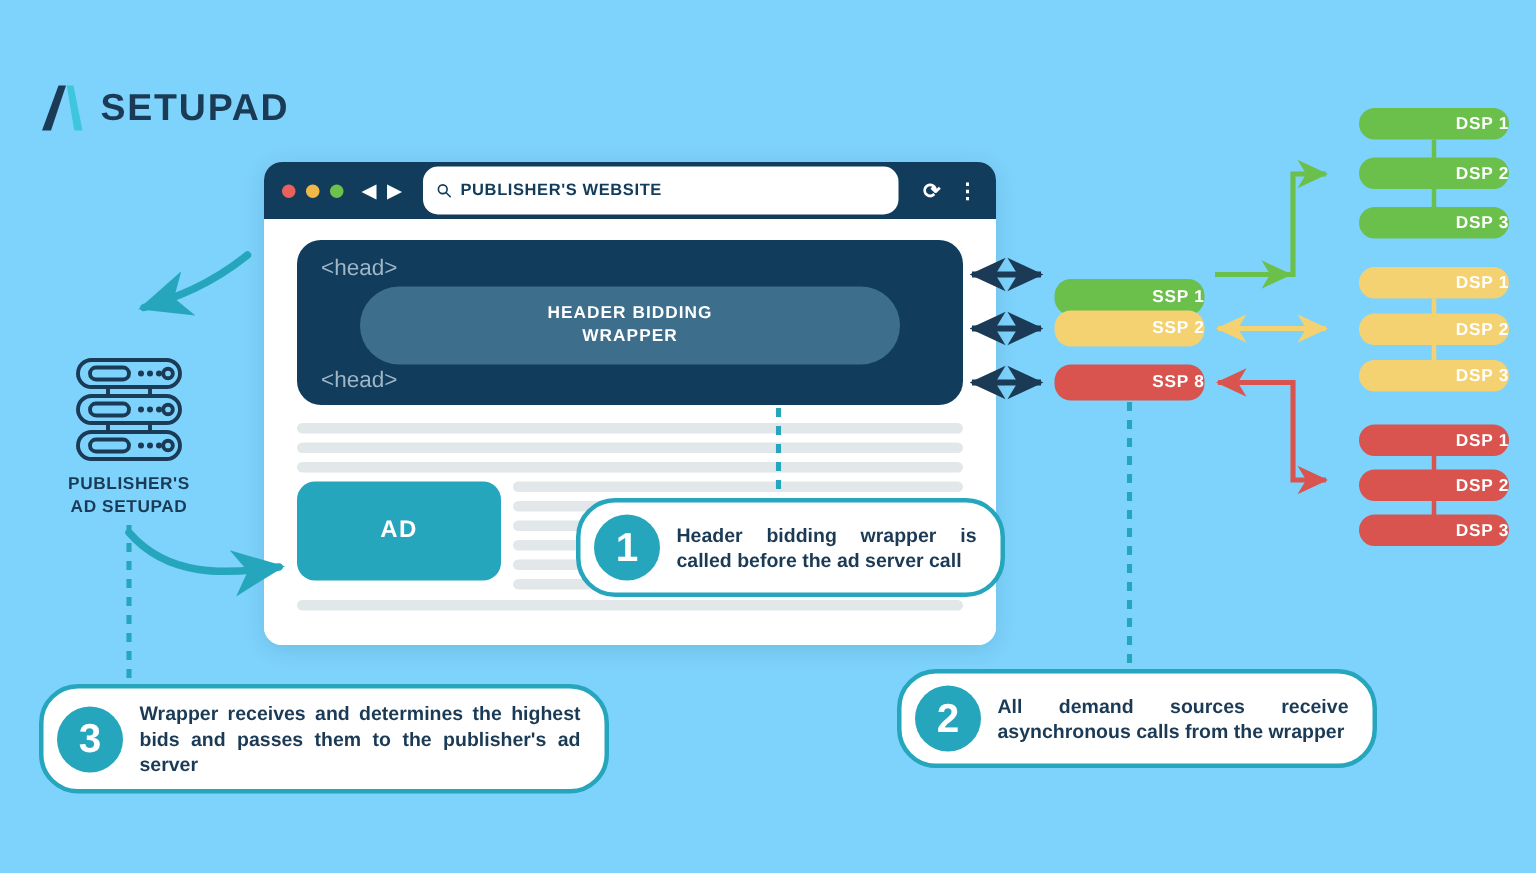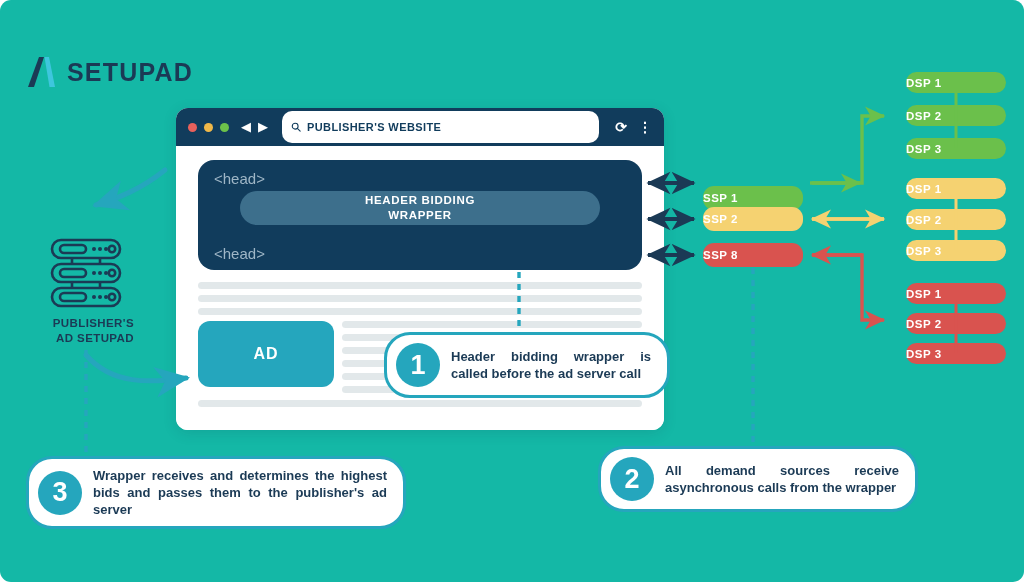--- a/index.html
+++ b/index.html
@@ -2,21 +2,21 @@
 <html><head>
 <meta charset="utf-8">
 <style>
   * { box-sizing: border-box; margin: 0; padding: 0; }
   html, body {
     width: 1024px; height: 582px;
     background: #ffffff;
     font-family: "Liberation Sans", sans-serif;
     overflow: hidden;
   }
-  #stage { position: relative; width: 1024px; height: 582px; background: #14b8a6; border-radius: 11px; }
+  #stage { position: relative; width: 1024px; height: 582px; background: #7dd3fc; }
 
   
   #logo { position: absolute; left: 28px; top: 56px; display: flex; align-items: center; gap: 9px; }
   #logo .mark { width: 30px; height: 32px; }
   #logo .word {
     font-size: 25px; font-weight: 700; letter-spacing: 1.2px;
     color: #1b3a55; font-family: "Liberation Sans", sans-serif;
   }
 
   
@@ -46,21 +46,21 @@
   #browser .page { position: relative; height: 284px; background: #fff; padding: 14px 22px 0; }
 
   
   #headblock {
     background: #113c5c; border-radius: 16px; height: 110px;
     padding: 10px 16px; position: relative;
   }
   .headtag { color: #9fb6c6; font-size: 15px; font-family: "Liberation Sans", sans-serif; }
   .headtag.bottom { position: absolute; left: 16px; bottom: 8px; }
   #wrapperbox {
-    position: absolute; left: 42px; right: 42px; top: 31px; height: 34px;
+    position: absolute; left: 42px; right: 42px; top: 31px; height: 52px;
     background: #3d6f8c; border-radius: 26px;
     display: flex; flex-direction: column; align-items: center; justify-content: center;
   }
   #wrapperbox span {
     color: #fff; font-size: 11.5px; font-weight: 700; letter-spacing: .7px; line-height: 15px;
   }
 
   
   .lines { margin-top: 12px; display: flex; flex-direction: column; gap: 6px; }
   .line { height: 7px; border-radius: 4px; background: #e2e8ea; }
@@ -70,27 +70,27 @@
     display: flex; align-items: center; justify-content: center; flex: none;
   }
   #adbox span { color: #fff; font-size: 16px; font-weight: 700; letter-spacing: 1px; }
   #rightlines { flex: 1; display: flex; flex-direction: column; gap: 6px; }
   #bottomline { height: 7px; border-radius: 4px; background: #e2e8ea; margin-top: 7px; }
 
   
   #adserver { position: absolute; left: 38px; top: 238px; width: 96px; text-align: center; }
   #adserver .label {
     margin-top: 8px; color: #1b3a55; font-size: 11.5px; font-weight: 700;
-    letter-spacing: .4px; line-height: 15px; text-align: right;
+    letter-spacing: .4px; line-height: 15px;
   }
 
   
   .pill {
     position: absolute; border-radius: 11px; display: flex;
-    align-items: center; justify-content: flex-start;
+    align-items: center; justify-content: flex-end;
   }
   .pill span { color: #fff; font-size: 11.5px; font-weight: 700; letter-spacing: .5px; }
   .ssp { width: 100px; height: 24px; left: 703px; }
   .dsp { width: 100px; height: 21px; left: 906px; }
   .c-green  { background: #6bc04b; }
   .c-yellow { background: #f5d271; }
   .c-red    { background: #d9534f; }
 
   
   .callout {

